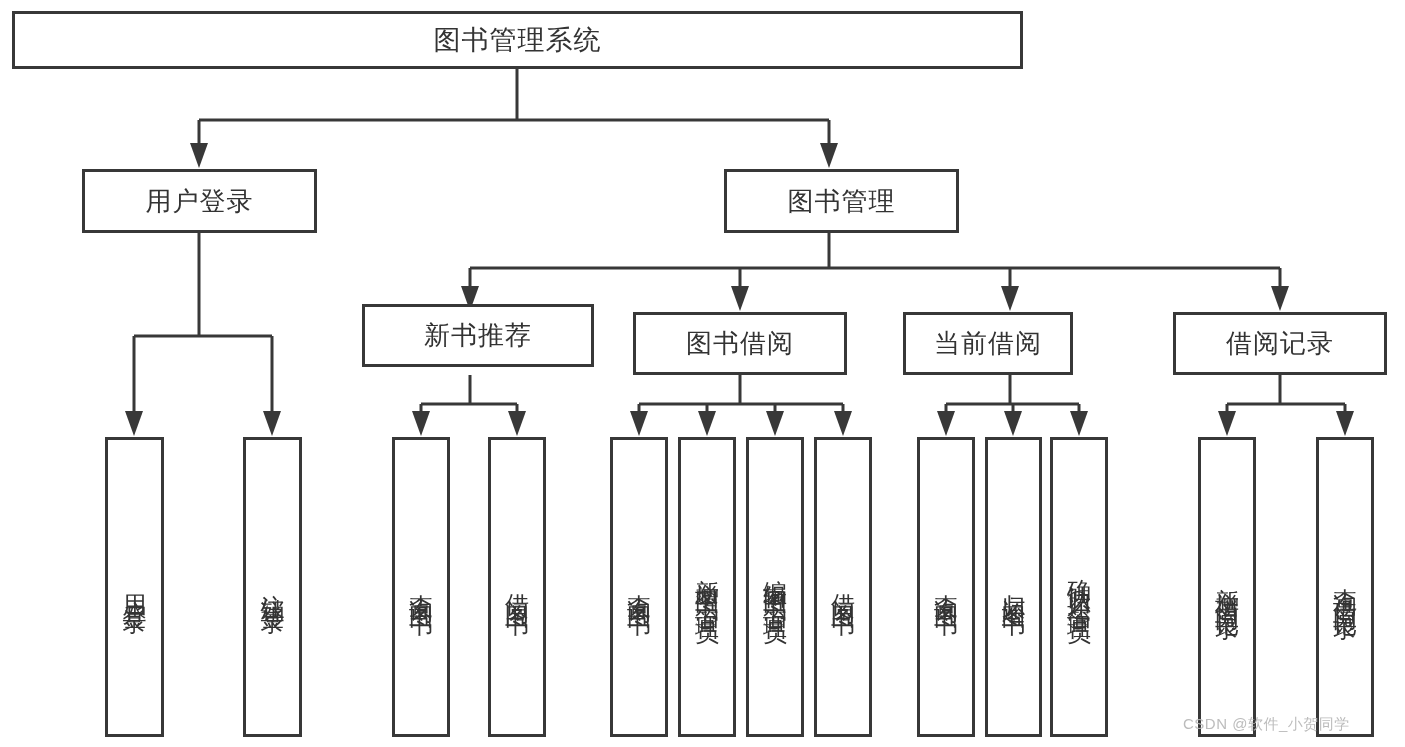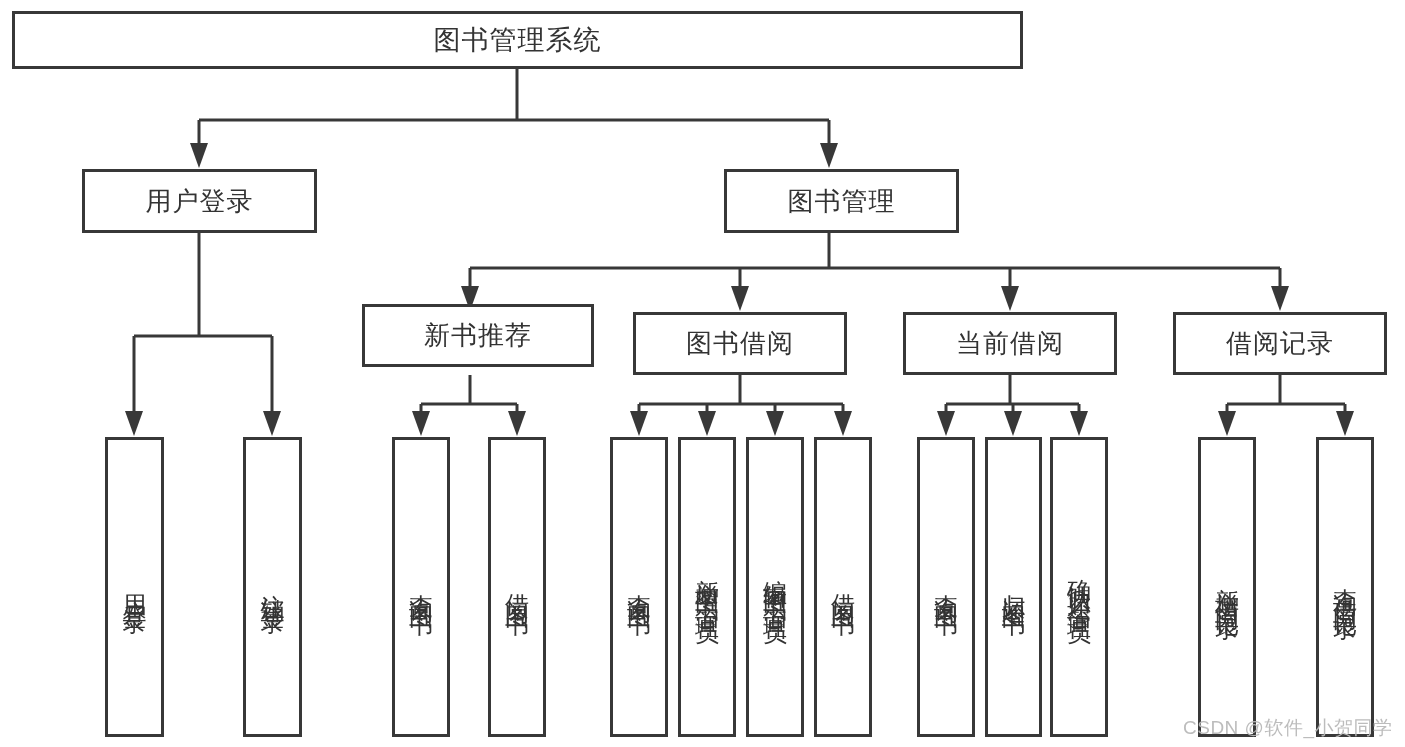--- a/index.html
+++ b/index.html
@@ -43,21 +43,21 @@
     text-orientation: mixed;
     letter-spacing: 6px;
     line-height: 1;
     white-space: nowrap;
   }
   .watermark {
     position: absolute;
     left: 1183px;
     top: 715px;
     width: 215px;
-    font-size: 19px;
+    font-size: 15px;
     letter-spacing: 0.5px;
     color: rgba(184,184,184,0.95);
     z-index: 3;
     white-space: nowrap;
   }
 </style>
 </head>
 <body>
 
 <div id="stage">
@@ -103,21 +103,21 @@
   <div class="node hnode" style="left:712px; top:169px; width:235px; height:64px;margin-left:12px;">
     <span>图书管理</span>
   </div>
 
   <div class="node hnode" style="left:362px; top:304px; width:232px; height:63px;">
     <span>新书推荐</span>
   </div>
   <div class="node hnode" style="left:633px; top:312px; width:214px; height:63px;">
     <span>图书借阅</span>
   </div>
-  <div class="node hnode" style="left:903px; top:312px; width:214px; height:63px;">
+  <div class="node hnode" style="left:903px; top:312px; width:170px; height:63px;">
     <span>当前借阅</span>
   </div>
   <div class="node hnode" style="left:1173px; top:312px; width:214px; height:63px;">
     <span>借阅记录</span>
   </div>
 
   <div class="node vnode" style="left:105px; top:437px; width:59px; height:300px;">
     <span class="vtext">用户登录</span>
   </div>
   <div class="node vnode" style="left:243px; top:437px; width:59px; height:300px;">

